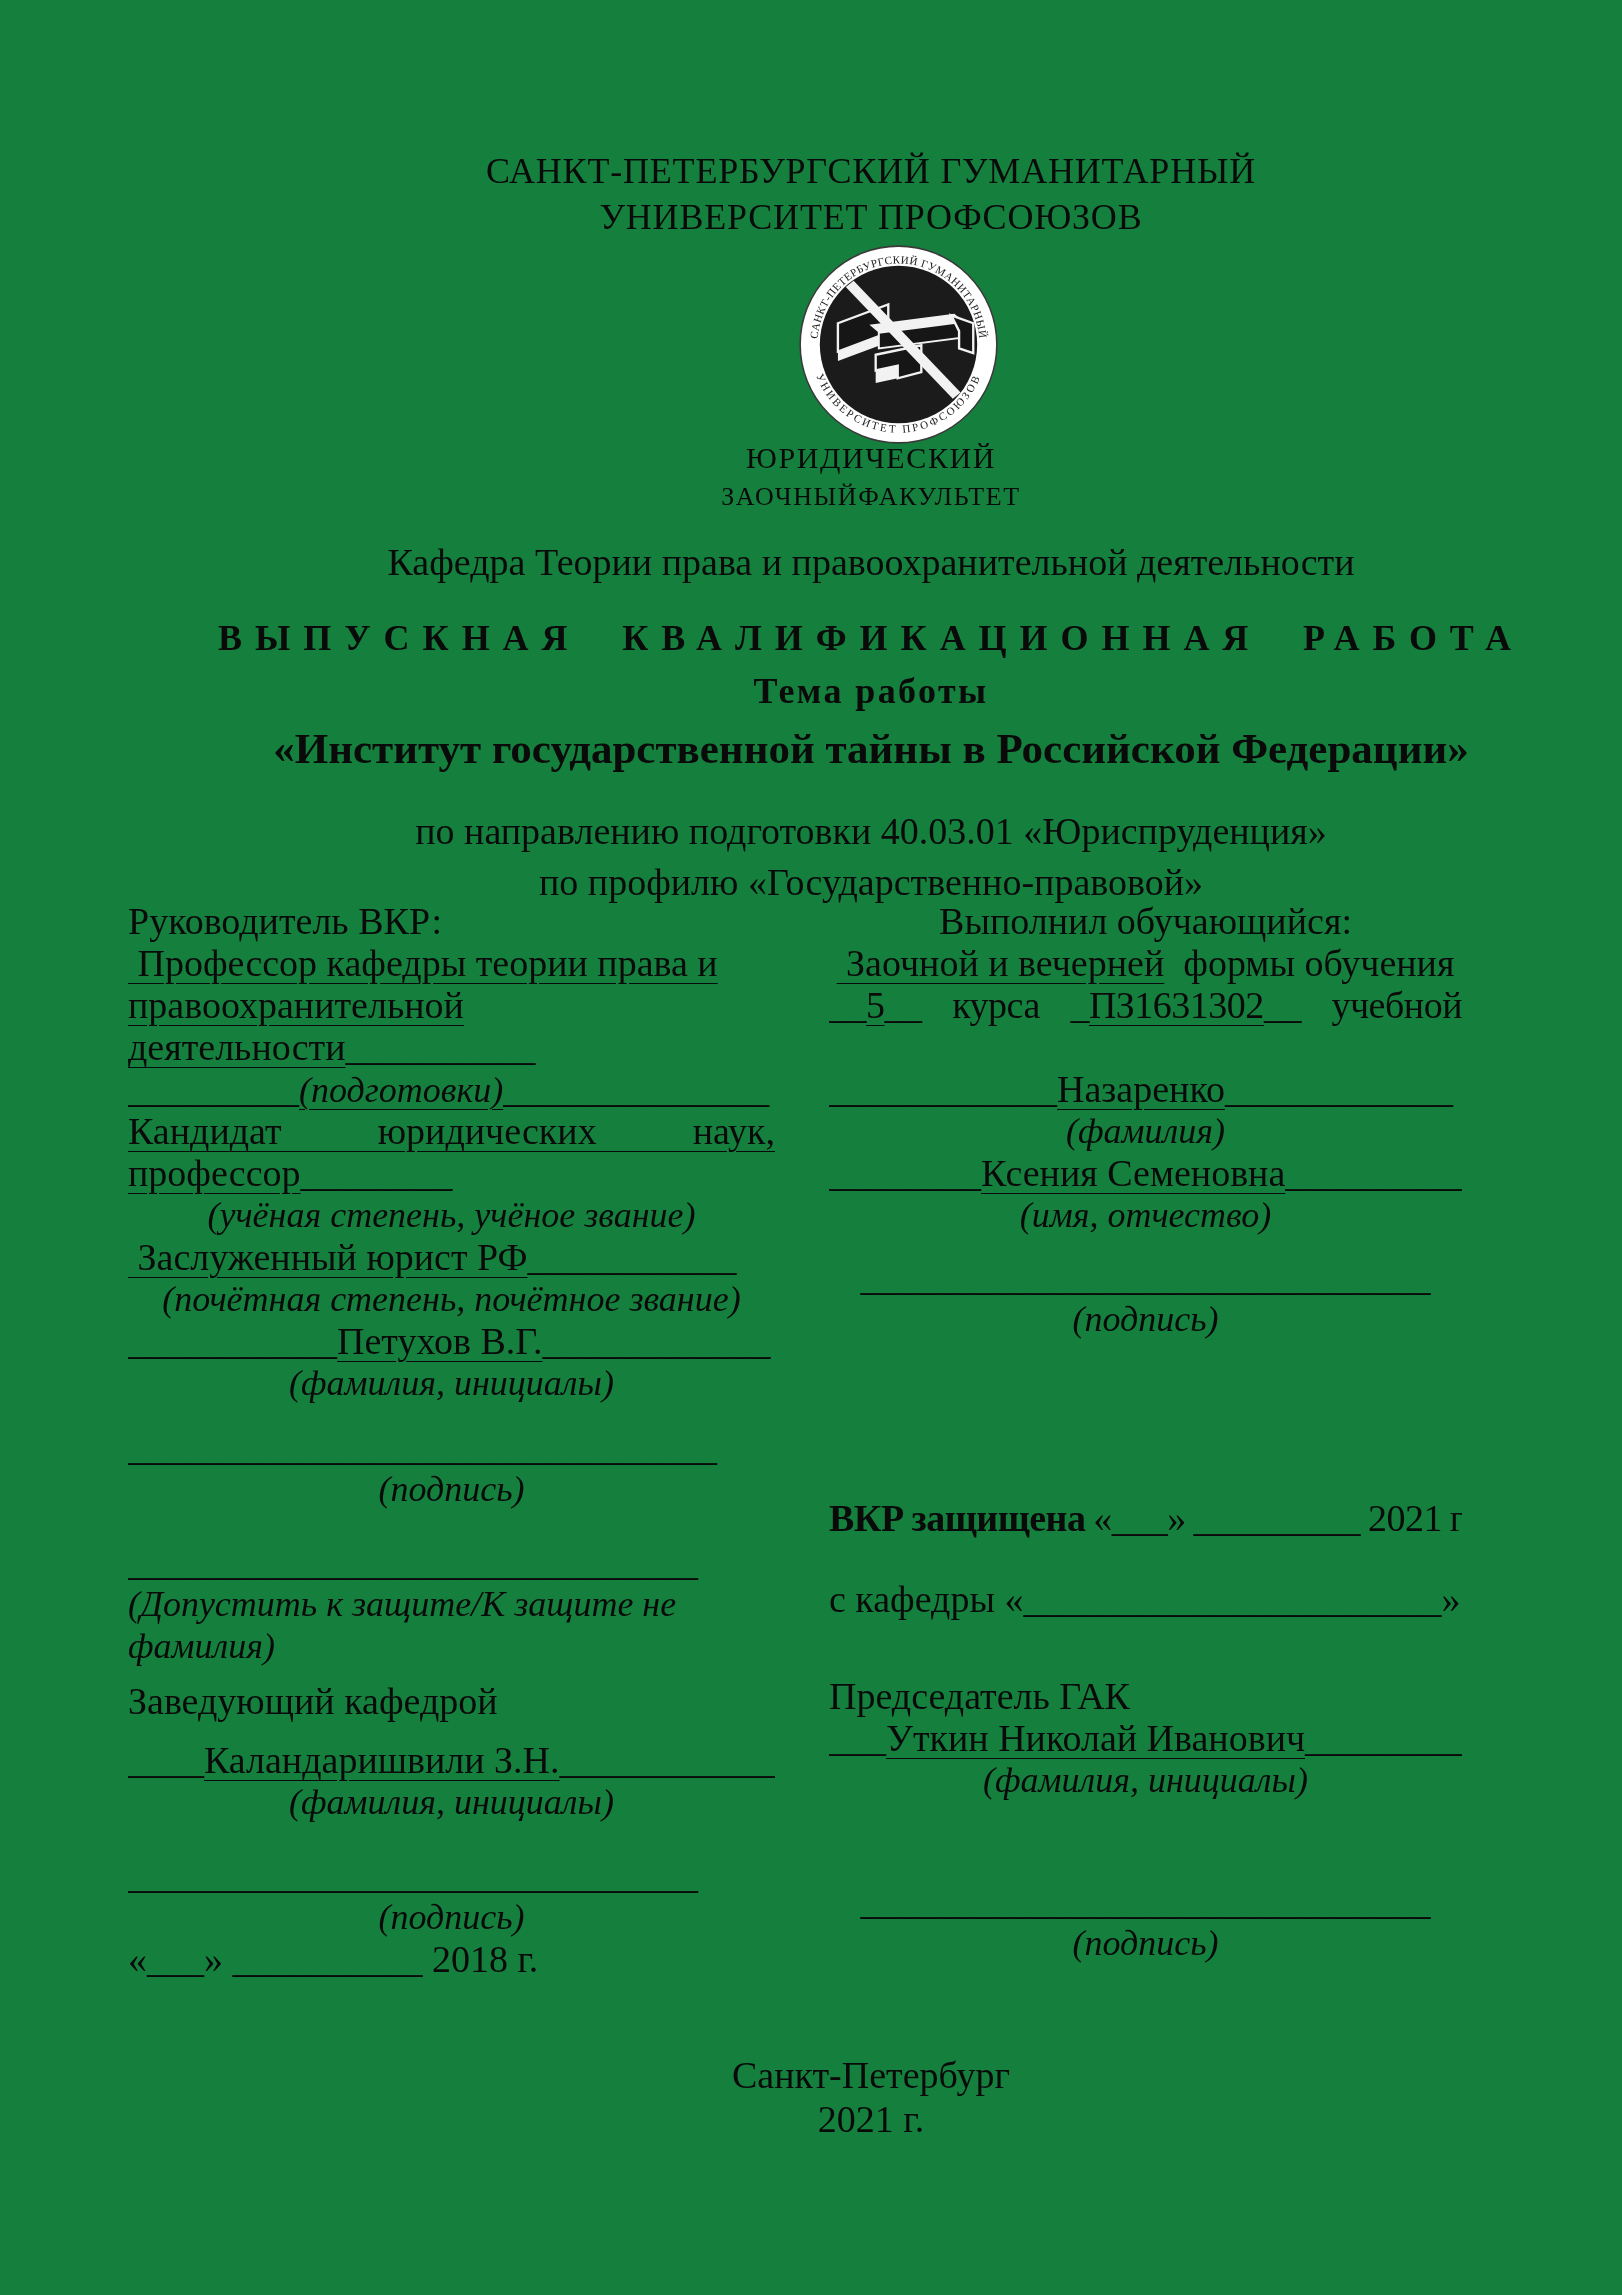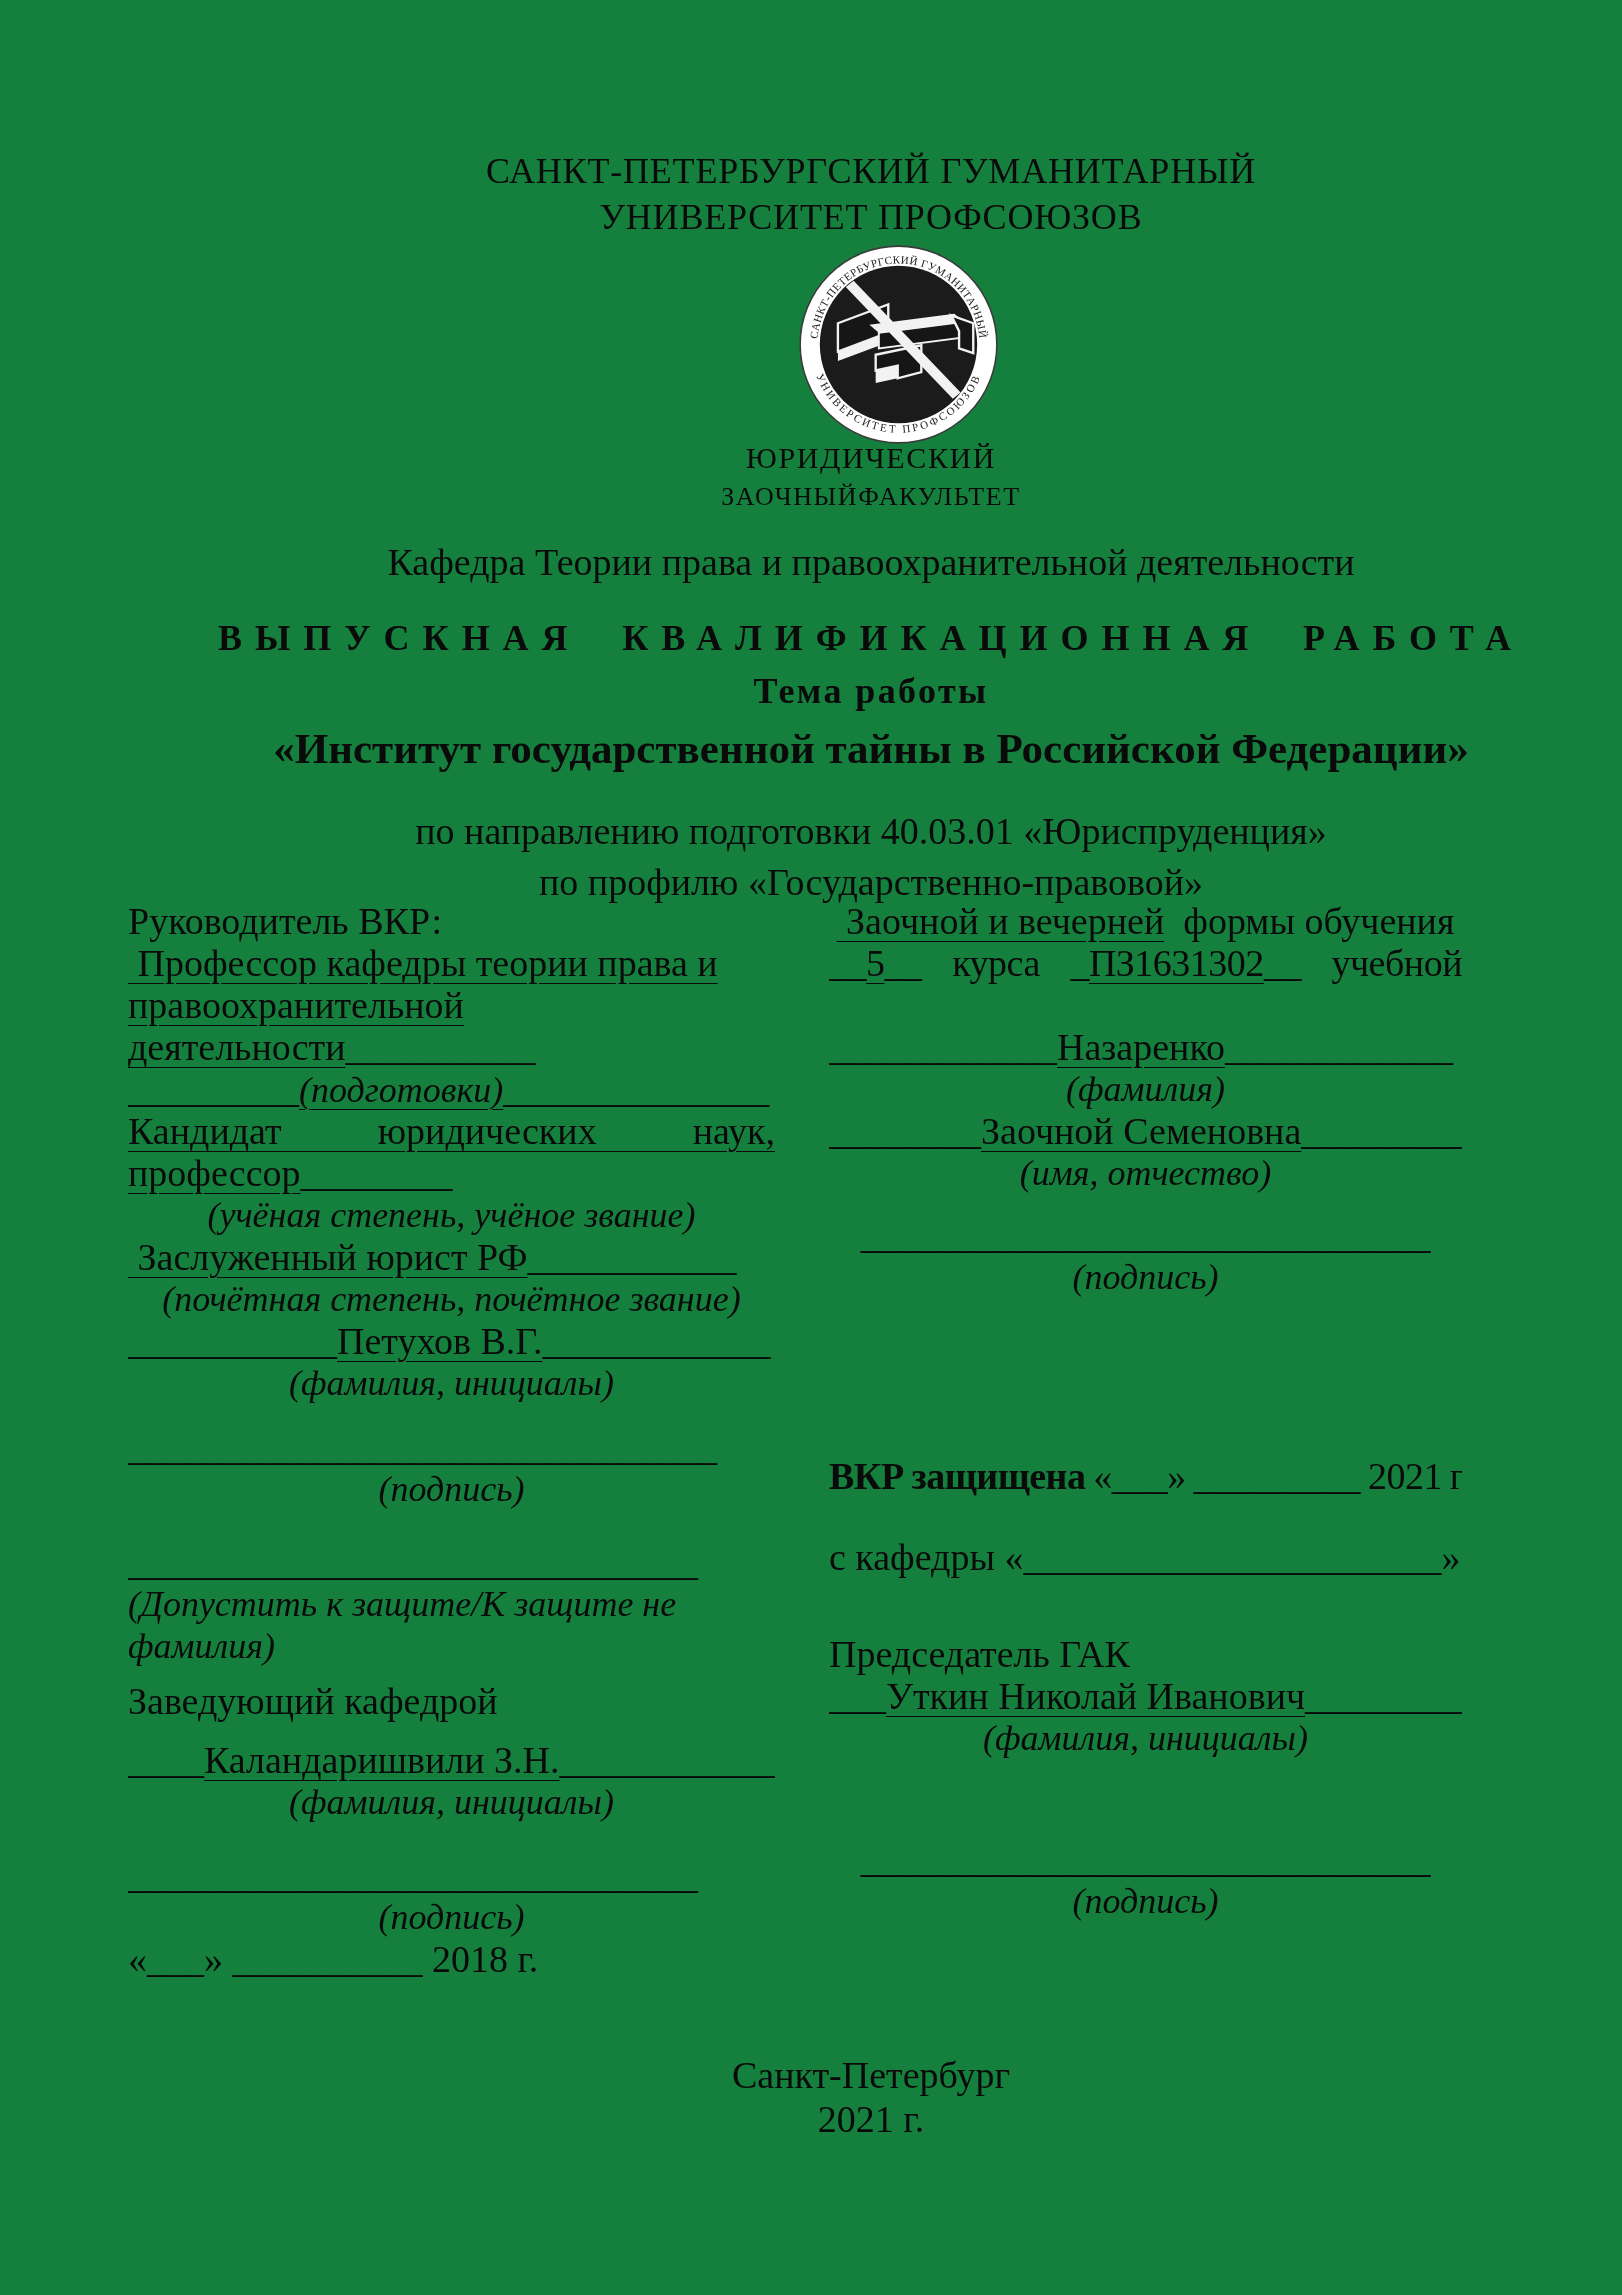--- a/index.html
+++ b/index.html
@@ -99,26 +99,27 @@
     <div class="sp22"></div>
     <div class="ln"><span>____</span><span class="u">Каландаришвили З.Н.</span><span>____________</span></div>
     <div class="ln ctr cap">(фамилия, инициалы)</div>
     <div class="sp40"></div>
     <div class="ln">______________________________</div>
     <div class="ln ctr cap">(подпись)</div>
     <div class="ln">«___» __________ 2018 г.</div>
   </div>
 
   <div class="col col-right">
+    <div class="ln ctr">Выполнил обучающийся:</div>
     <div class="ln ctr"><span class="u">&nbsp;Заочной и вечерней</span><span>&nbsp; формы обучения</span></div>
     <div class="just tight"><span>__</span><span class="u">5</span><span>__ курса _</span><span class="u">ПЗ1631302</span><span>__ учебной группы</span></div>
     <div class="sp54"></div>
     <div class="ln"><span>____________</span><span class="u">Назаренко</span><span>____________</span></div>
     <div class="ln ctr cap">(фамилия)</div>
-    <div class="ln"><span>________</span><span class="u">Заочной Семеновна</span><span>___________</span></div>
+    <div class="ln"><span>________</span><span class="u">Ксения Семеновна</span><span>___________</span></div>
     <div class="ln ctr cap">(имя, отчество)</div>
     <div class="sp26"></div>
     <div class="ln ctr">______________________________</div>
     <div class="ln ctr cap">(подпись)</div>
     <div class="sp200"></div>
     <div class="ln tight"><span class="b">ВКР защищена</span><span>&nbsp;«___» _________ 2021 г.</span></div>
     <div class="sp50"></div>
     <div class="ln"><span>с кафедры «</span><span>______________________</span><span>»</span></div>
     <div class="sp70"></div>
     <div class="ln">Председатель ГАК</div>

